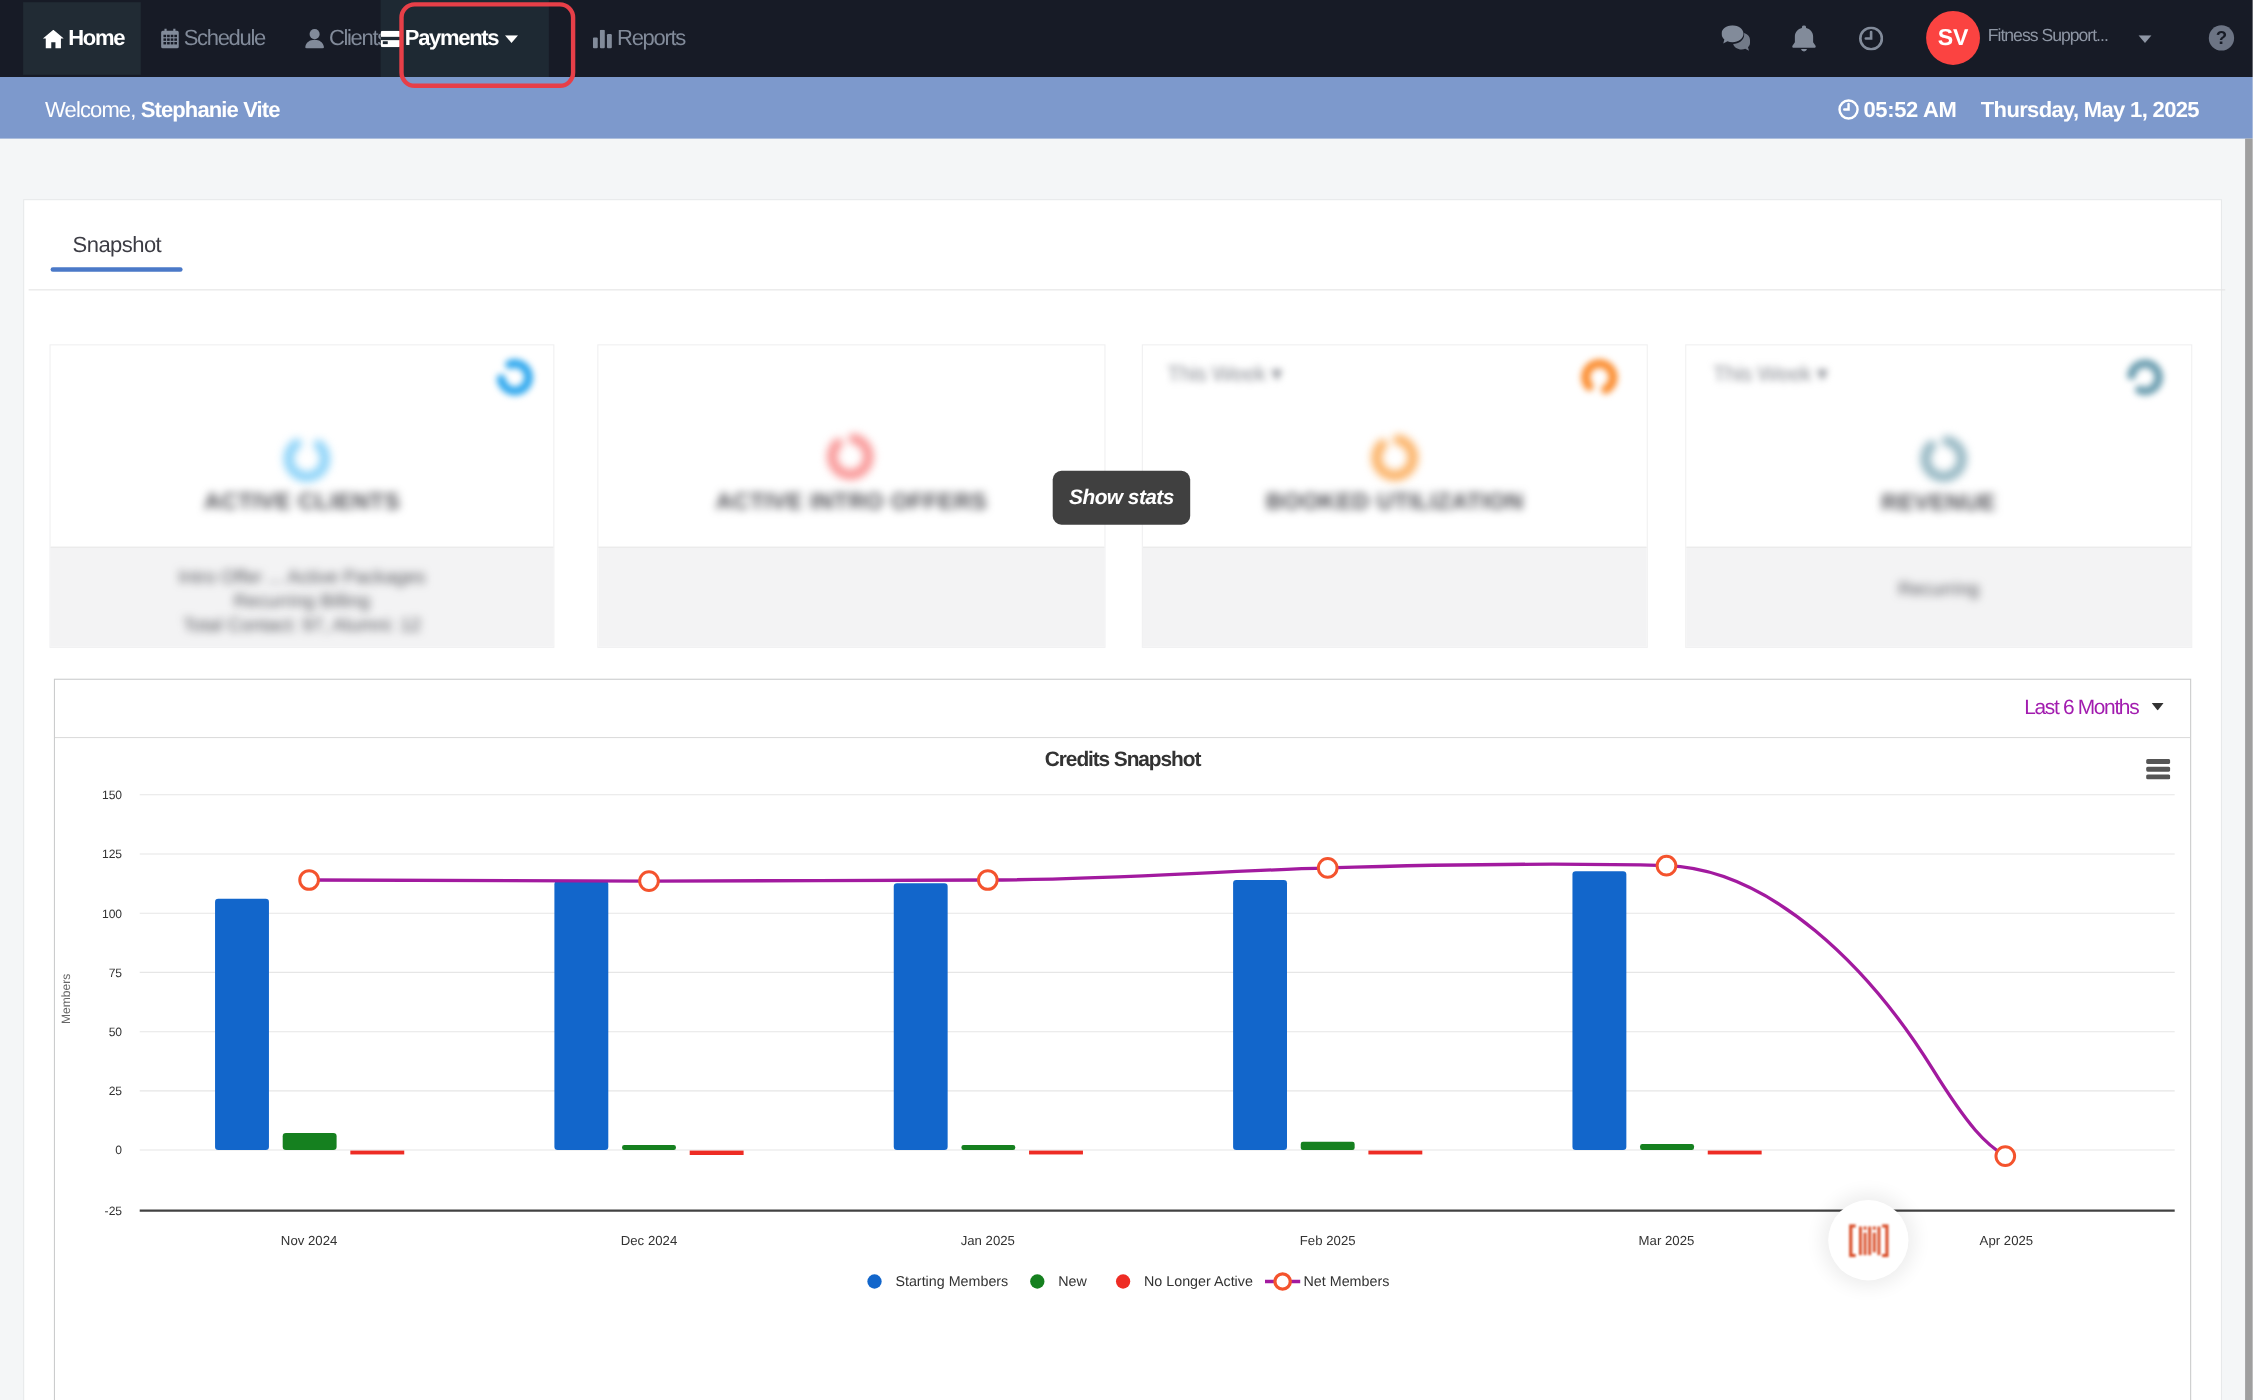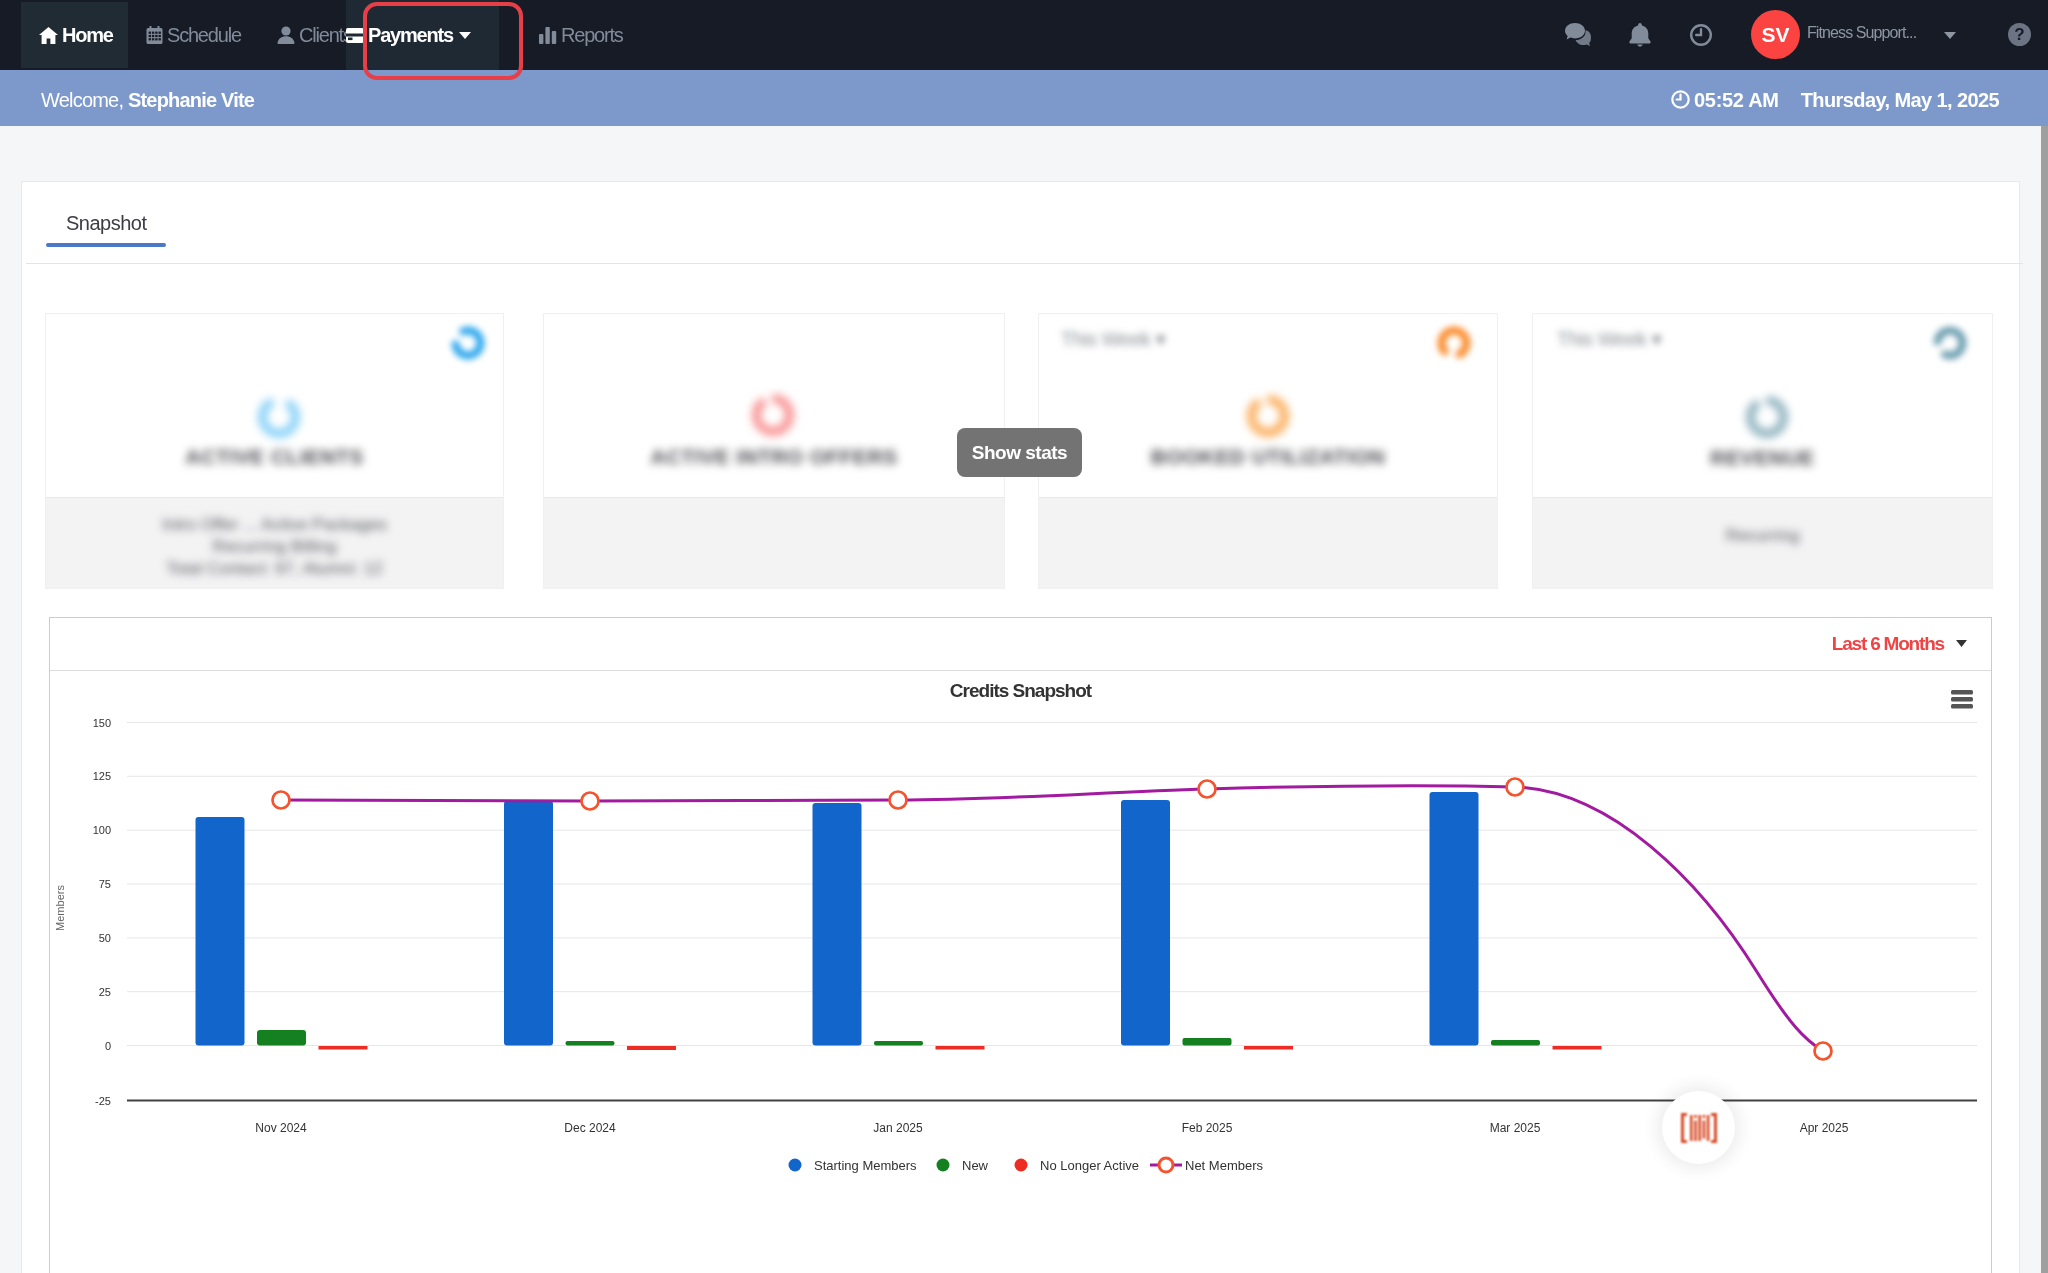--- a/index.html
+++ b/index.html
@@ -28,26 +28,26 @@
 .stat { position:absolute; top:131px; height:276px; background:#fff; border:1px solid #f0f0f1; }
 .stat .bottom { position:absolute; left:0; right:0; top:183px; bottom:0; background:#f3f3f4; border-top:1px solid #e9e9e9; }
 .blur4 { filter:blur(4px); }
 .blur3 { filter:blur(3px); }
 .stitle { position:absolute; width:100%; text-align:center; font-size:21px; font-weight:600; letter-spacing:0.4px; color:#4a4a50; filter:blur(4px); }
 .sline { position:absolute; width:100%; text-align:center; font-size:17px; color:#55565c; filter:blur(4px); }
 .thisweek { position:absolute; font-size:20px; color:#8d9097; letter-spacing:-0.5px; filter:blur(3.5px); }
 .spin { position:absolute; border-radius:50%; }
 
 
-#showstats { position:absolute; left:957px; top:428px; width:125px; height:49px; background:#737373; border-radius:8px; color:#fff; font-size:19px; font-weight:600; letter-spacing:-0.5px; display:flex; align-items:center; justify-content:center; z-index:6; }
+#showstats { position:absolute; left:957px; top:428px; width:125px; height:49px; background:#404040; border-radius:8px; color:#fff; font-size:19px; font-weight:600; letter-spacing:-0.5px; display:flex; align-items:center; justify-content:center; z-index:6;font-style:italic; }
 
 
 #chartcard { position:absolute; left:27px; top:435px; width:1943px; height:680px; background:#fff; border:1px solid #cbcccd; }
 #chead { position:absolute; left:0; top:0; width:100%; height:53px; border-bottom:1px solid #dcdcdc; }
-#chead .sel { position:absolute; right:24px; top:15px; font-size:19px; color:#ef4444; letter-spacing:-1.2px; font-weight:700; }
+#chead .sel { position:absolute; right:24px; top:15px; font-size:19px; color:#a21caf; letter-spacing:-1.2px; font-weight:400; }
 #ctitle { position:absolute; left:0; top:62px; width:100%; text-align:center; font-size:19px; font-weight:700; letter-spacing:-1px; color:#333; }
 #burger { position:absolute; }
 
 
 #badge { position:absolute; left:1662px; top:1091px; width:73px; height:73px; background:#fff; border-radius:50%; box-shadow:0 0 16px 6px rgba(0,0,0,0.07); z-index:7; }
 
 
 #sbar { position:absolute; right:0; top:126px; width:7px; height:1147px; background:#9f9f9f; }
 </style>
 </head>

